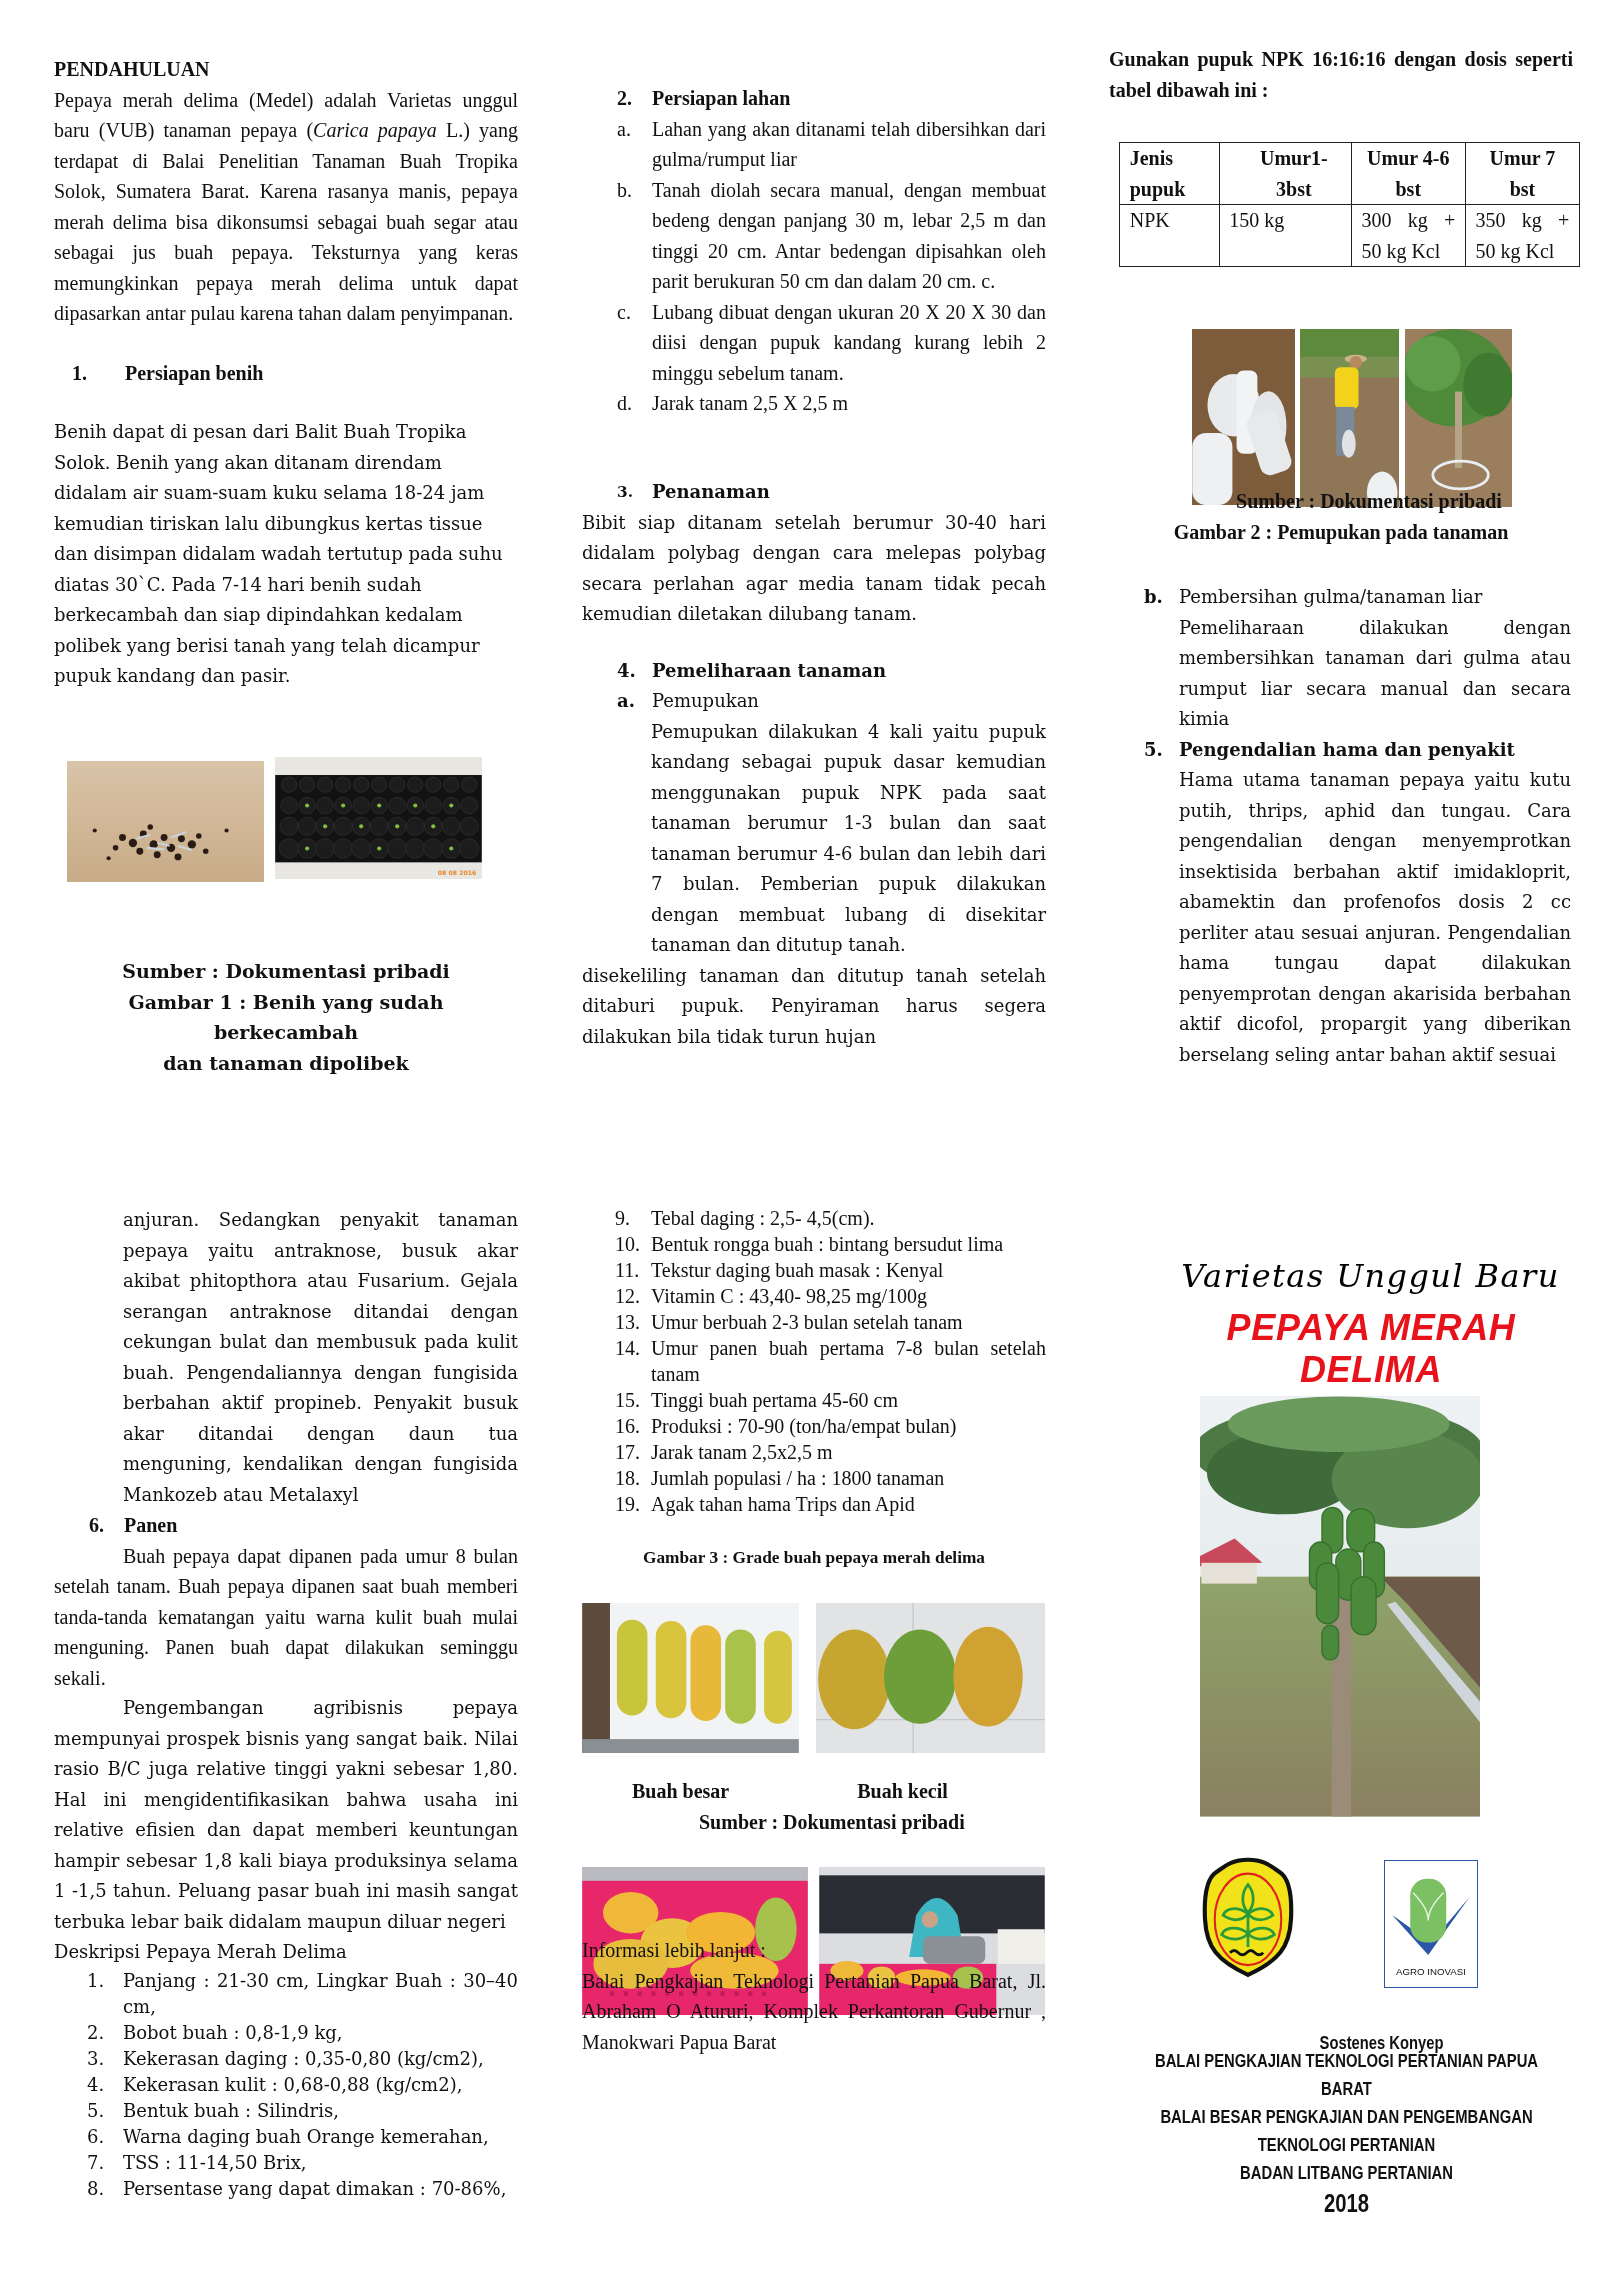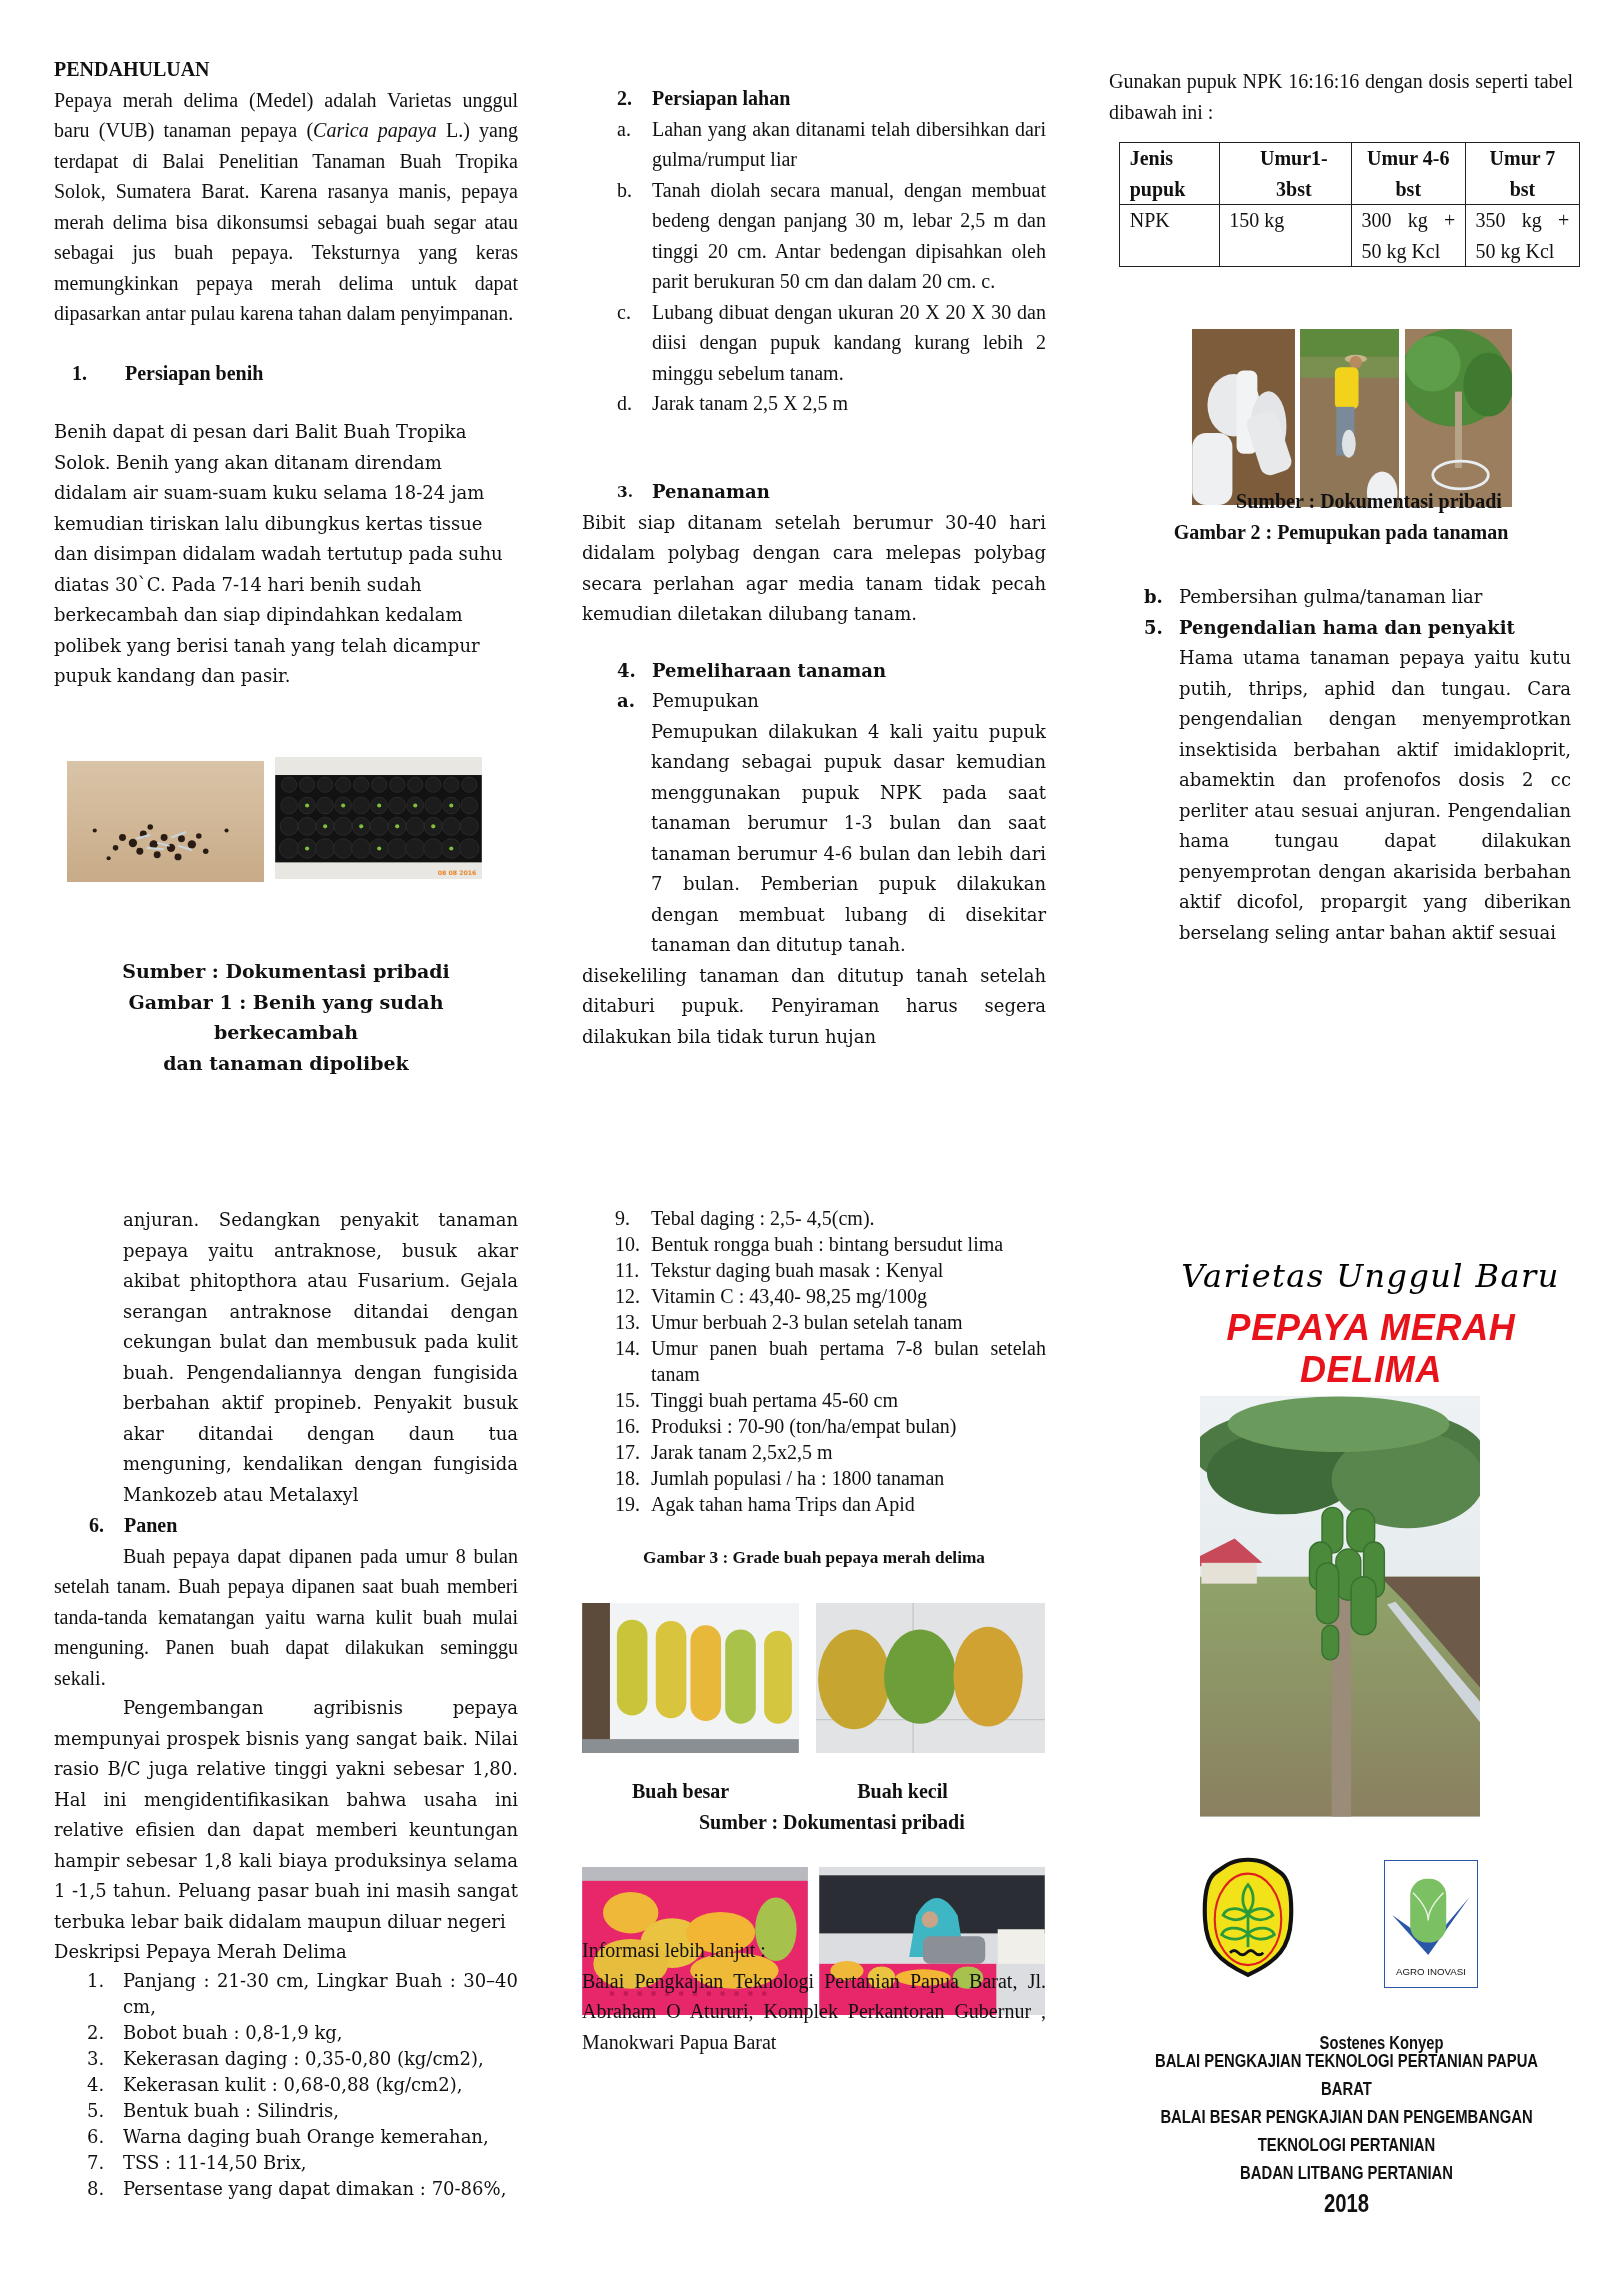--- a/index.html
+++ b/index.html
@@ -180,21 +180,21 @@
     <span class="b">Pemeliharaan tanaman</span>
   </div>
   <div class="numhd" style="padding-left:35px;">
     <span class="b" style="width:35px;">a.</span>
     <span>Pemupukan</span>
   </div>
   <p class="just" style="padding-left:69px;">Pemupukan dilakukan 4 kali yaitu pupuk kandang sebagai pupuk dasar kemudian menggunakan pupuk NPK pada saat tanaman berumur 1-3 bulan dan saat tanaman berumur 4-6 bulan dan lebih dari 7 bulan. Pemberian pupuk dilakukan dengan membuat lubang  di disekitar tanaman dan ditutup tanah.</p>
   <p class="just">disekeliling tanaman dan ditutup tanah setelah ditaburi pupuk. Penyiraman harus segera dilakukan bila tidak turun hujan</p>
 </div>
 
-<div class="col just" style="left:1109px; top:66px; width:464px;">
+<div class="col just" style="left:1109px; top:44px; width:464px;font-weight:bold;">
   <p>Gunakan pupuk NPK 16:16:16 dengan dosis seperti tabel dibawah ini :</p>
 </div>
 <table class="dose" style="position:absolute; left:1119px; top:142px; width:461px;">
   <thead>
     <tr>
       <th style="text-align:left; width:76px;">Jenis pupuk</th>
       <th style="width:90px;padding-left:27px;">Umur1-3bst</th>
       <th style="width:90px;">Umur 4-6 bst</th>
       <th style="width:90px;">Umur 7 bst</th>
     </tr>
@@ -245,20 +245,21 @@
 <div class="col cap" style="left:1109px; top:486px; width:464px; font-size:20px;">
   <p style="padding-left:56px;">Sumber : Dokumentasi pribadi</p>
   <p>Gambar 2 : Pemupukan pada tanaman</p>
 </div>
 
 <div class="col" style="left:1144px; top:582px; width:427px; font-family:'DejaVu Serif', serif; font-size:18px;">
   <div class="numhd">
     <span class="b" style="width:35px;">b.</span>
     <span>Pembersihan gulma/tanaman liar</span>
   </div>
+  <p class="just" style="padding-left:35px;">Pemeliharaan dilakukan dengan membersihkan tanaman dari gulma atau rumput liar secara manual dan secara kimia</p>
   <div class="numhd">
     <span class="b" style="width:35px;">5.</span>
     <span class="b">Pengendalian hama dan penyakit</span>
   </div>
   <p class="just" style="padding-left:35px;">Hama utama tanaman pepaya yaitu kutu putih, thrips, aphid dan tungau. Cara pengendalian dengan menyemprotkan insektisida berbahan aktif imidakloprit, abamektin dan profenofos dosis 2 cc perliter atau sesuai anjuran. Pengendalian hama tungau dapat dilakukan penyemprotan dengan akarisida berbahan aktif dicofol, propargit yang diberikan berselang seling antar bahan aktif sesuai</p>
 </div>
 
 <div class="col" style="left:54px; top:1205px; width:464px;">
   <p class="just" style="padding-left:69px; font-family:'DejaVu Serif', serif; font-size:18px;">anjuran. Sedangkan penyakit tanaman pepaya yaitu antraknose, busuk akar akibat phitopthora atau Fusarium. Gejala serangan antraknose ditandai dengan cekungan bulat dan membusuk pada kulit buah. Pengendaliannya dengan fungisida berbahan aktif propineb. Penyakit busuk akar ditandai dengan daun tua menguning, kendalikan dengan fungisida Mankozeb atau Metalaxyl</p>
   <div class="numhd" style="padding-left:35px;">

